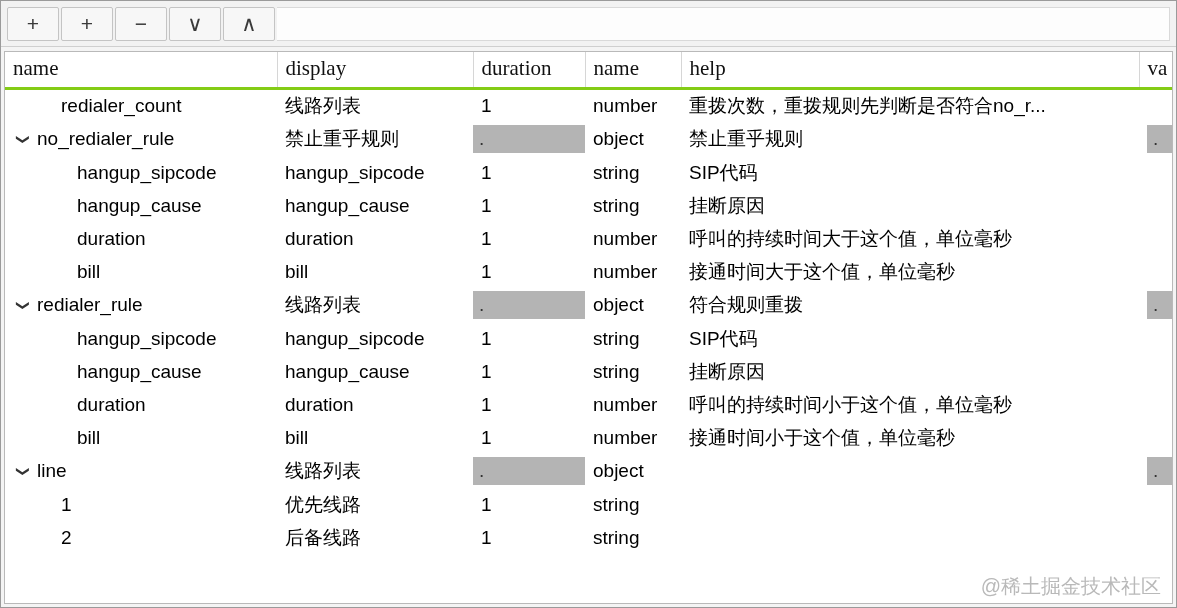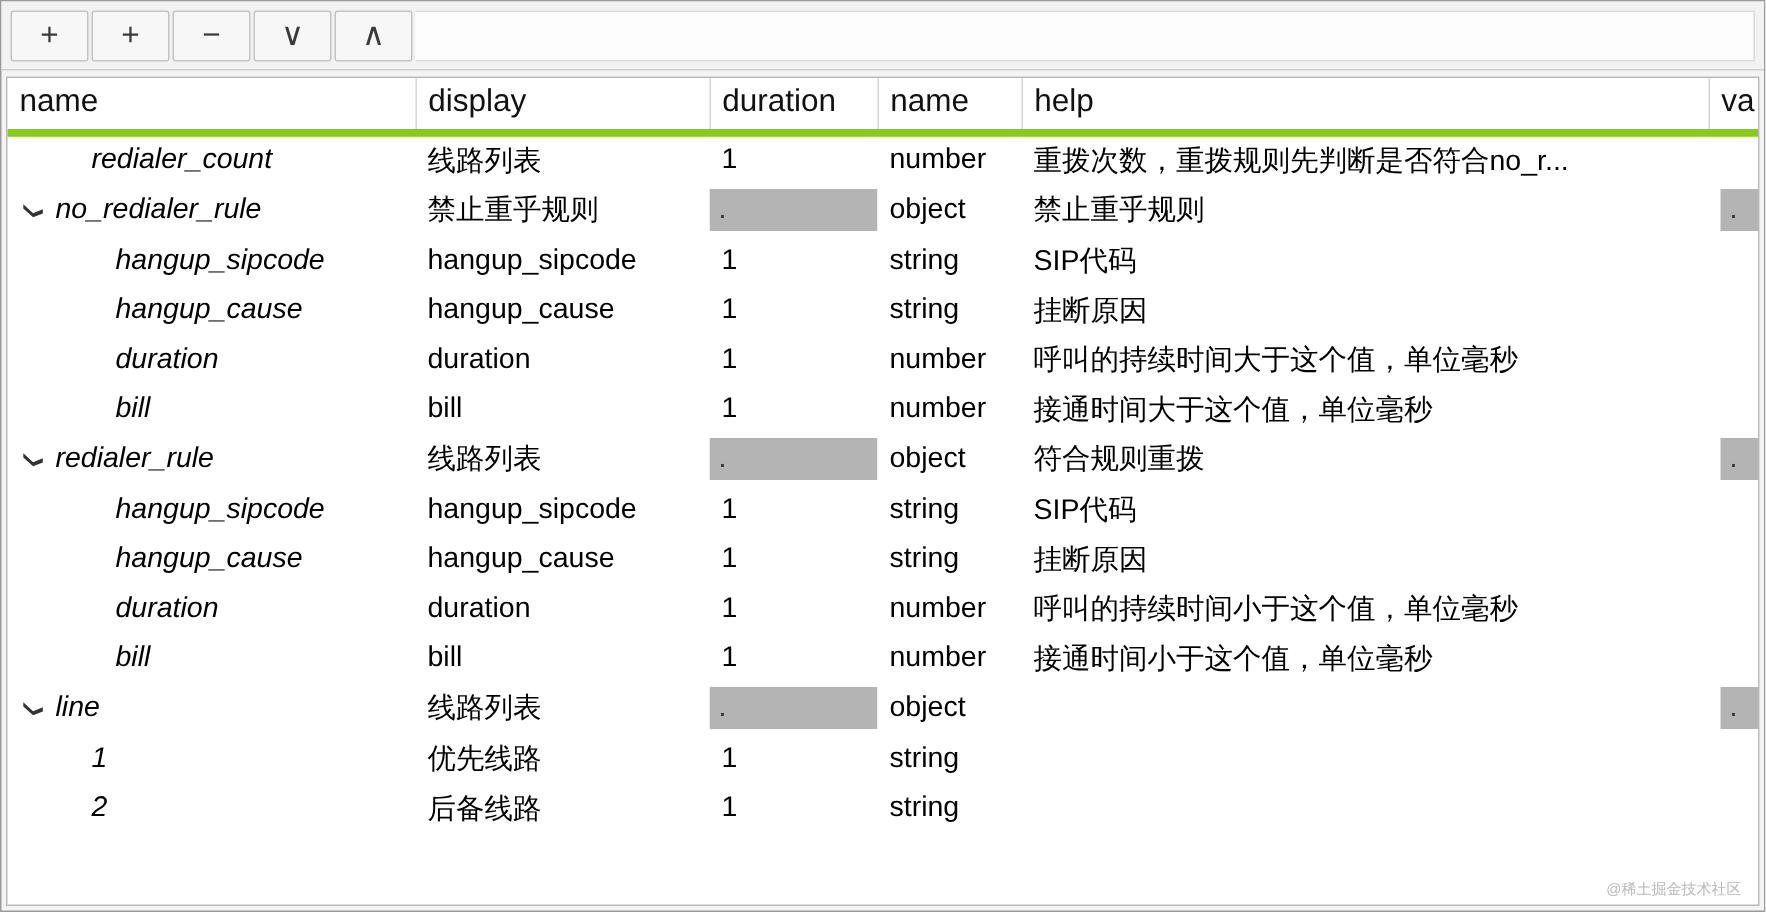--- a/index.html
+++ b/index.html
@@ -73,27 +73,28 @@
   table.grid {
     border-collapse: collapse;
     width: 1177px;
     table-layout: fixed;
   }
   table.grid th {
     font-weight: normal;
     text-align: left;
     font-size: 21px;
     padding: 4px 6px 6px 8px;
-    border-bottom: 5px solid #84cc16;
+    border-bottom: 3px solid #84cc16;
     border-right: 1px solid #d6d6d6;
     background: #ffffff;
     color: #111;
     height: 34px;
     box-sizing: border-box;
     vertical-align: middle;
+    font-family: Liberation Serif, serif;
   }
   table.grid td {
     padding: 3px 6px 3px 8px;
     font-size: 19px;
     border: none;
     height: 33px;
     box-sizing: border-box;
     vertical-align: middle;
     white-space: nowrap;
     overflow: hidden;
@@ -102,21 +103,20 @@
   col.c-display { width: 196px; }
   col.c-editable { width: 112px; }
   col.c-type { width: 96px; }
   col.c-help { width: 458px; }
   col.c-value { width: 43px; }
 
   td.name-cell { padding-left: 6px; }
   .name-inner {
     display: flex;
     align-items: center;
-    font-style: italic;
   }
   .chev {
     width: 20px;
     min-width: 20px;
     display: inline-block;
     text-align: center;
     font-size: 13px;
     color: #333;
     margin-right: 4px;
   }
@@ -145,21 +145,21 @@
     height: 28px;
     line-height: 28px;
     padding-left: 6px;
     box-sizing: border-box;
     font-size: 19px;
   }
   .watermark {
     position: absolute;
     right: 16px;
     bottom: 8px;
-    font-size: 10px;
+    font-size: 20px;
     color: #b9b9b9;
   }
 </style>
 </head>
 <body>
 
 <div class="app">
 
   <div class="toolbar">
     <div class="tb-btn">

